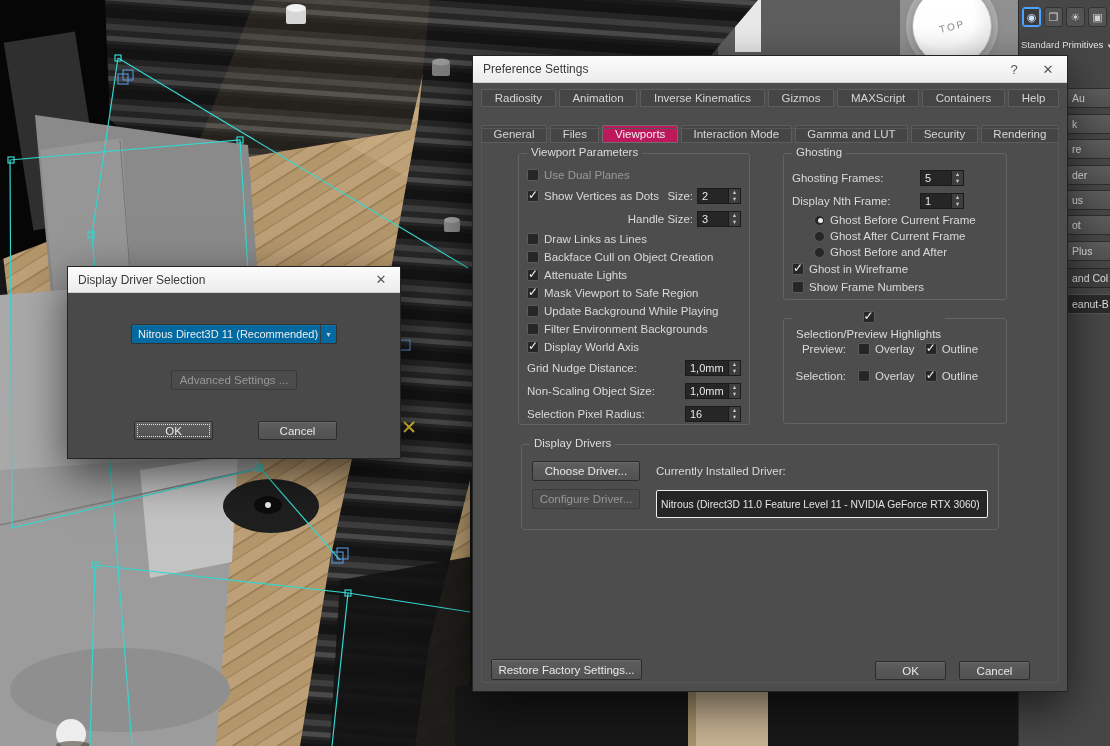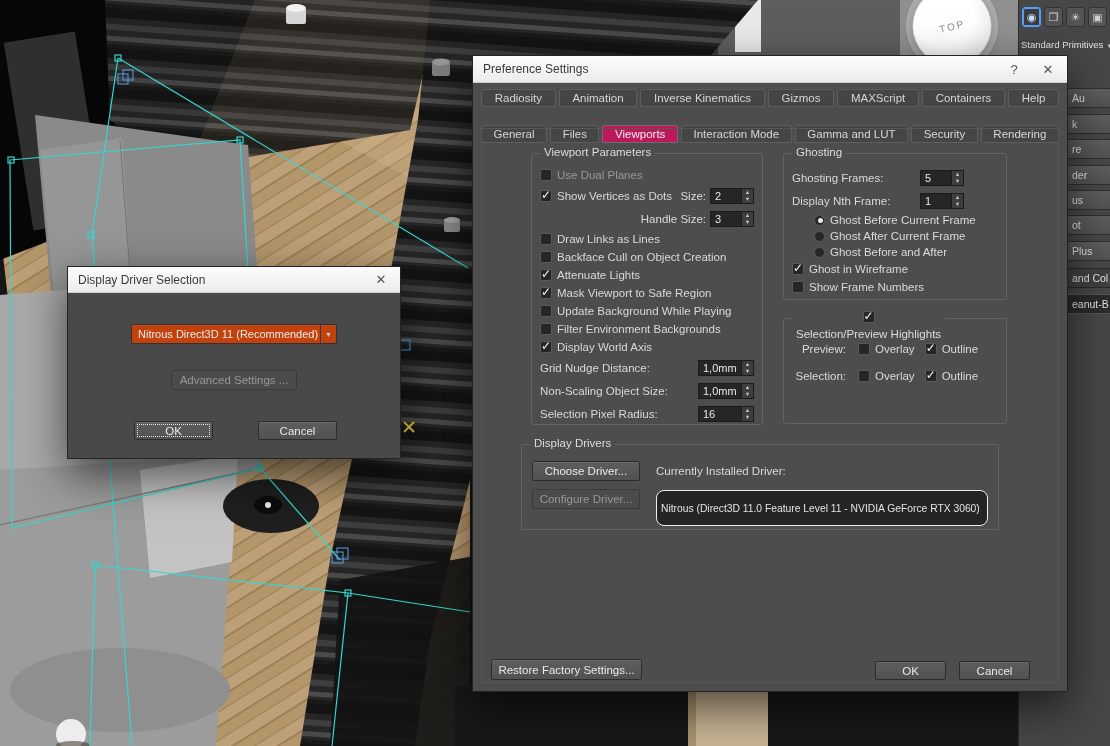--- a/index.html
+++ b/index.html
@@ -89,44 +89,44 @@
   .tab.active{background:#be185d;border-color:#6e6e6e;color:#f0f0f0;}
   .page-frame{position:absolute;left:8px;right:8px;top:72px;bottom:8px;
     border:1px solid #575757;border-radius:2px;}
 
   .grp{position:absolute;border:1px solid #636363;border-radius:3px;}
   .grp-title{position:absolute;top:-8px;left:8px;background:#4d4d4d;padding:0 4px;
     font-size:11.5px;color:#dcdcdc;white-space:nowrap;}
   .grp-title.cbt{display:flex;align-items:center;gap:5px;flex-direction:column;}
   .grp-body{padding:12px 8px 16px 8px;}
 
-  .grp-vp{left:58px;top:97px;width:232px;height:272px;}
+  .grp-vp{left:45px;top:97px;width:232px;height:272px;}
   .grp-ghost{left:310px;top:97px;width:224px;height:147px;}
   .grp-ghost .pr{padding-right:34px;}
   .grp-ghost .ind{margin-left:22px;height:16px;}
   .grp-hl{left:310px;top:262px;width:224px;height:106px;}
   .grp-hl .grp-body{padding-top:16px;}
   .grp-hl .row{height:27px;gap:10px;}
   .hl-l{width:54px;text-align:right;margin-right:2px;}
   .grp-drv{left:48px;top:388px;width:478px;height:86px;}
   .drv-label{position:absolute;left:134px;top:20px;font-size:11.5px;color:#d9d9d9;}
-  .drv-field{position:absolute;left:134px;top:45px;right:10px;height:36px;background:#252525;
-    border:1px solid #eeeeee;border-radius:8px;color:#e4e4e4;font-size:10.3px;
+  .drv-field{position:absolute;left:134px;top:45px;right:10px;height:28px;background:#252525;
+    border:1px solid #eeeeee;border-radius:2px;color:#e4e4e4;font-size:10.3px;
     display:flex;align-items:center;padding:0 4px;white-space:nowrap;overflow:hidden;}
   .btn-choose{left:10px;top:16px;width:108px;height:20px;}
   .btn-config{left:10px;top:44px;width:108px;height:20px;}
 
   .btn-restore{left:18px;top:603px;width:151px;height:21px;}
   .btn-ok{left:402px;top:605px;width:71px;height:19px;}
   .btn-cancel{left:486px;top:605px;width:71px;height:19px;}
 
   
   .dds{left:67px;top:266px;width:334px;height:193px;z-index:6;background:#494949;}
   .dds .tbar{height:26px;}
-  .dropdown{position:absolute;left:63px;top:57px;width:206px;height:20px;background:#c2410c;
+  .dropdown{position:absolute;left:63px;top:57px;width:206px;height:20px;background:#0369a1;
     border:1px solid #323232;border-radius:2px;display:flex;align-items:center;
     box-shadow:inset 0 1px 0 rgba(255,255,255,.07);}
   .dropdown .val{flex:1;font-size:11px;color:#ededed;padding:0 6px;white-space:nowrap;overflow:hidden;}
   .dropdown .arrow{width:16px;height:100%;display:flex;align-items:center;justify-content:center;
     border-left:1px solid #3a3a3a;}
   .dropdown .arrow::after{content:"▼";font-size:7px;color:#cfcfcf;}
   .btn-adv{left:103px;top:103px;width:126px;height:20px;}
   .btn-ok2{left:66px;top:154px;width:79px;height:19px;}
   .btn-cancel2{left:190px;top:154px;width:79px;height:19px;}
 </style>

